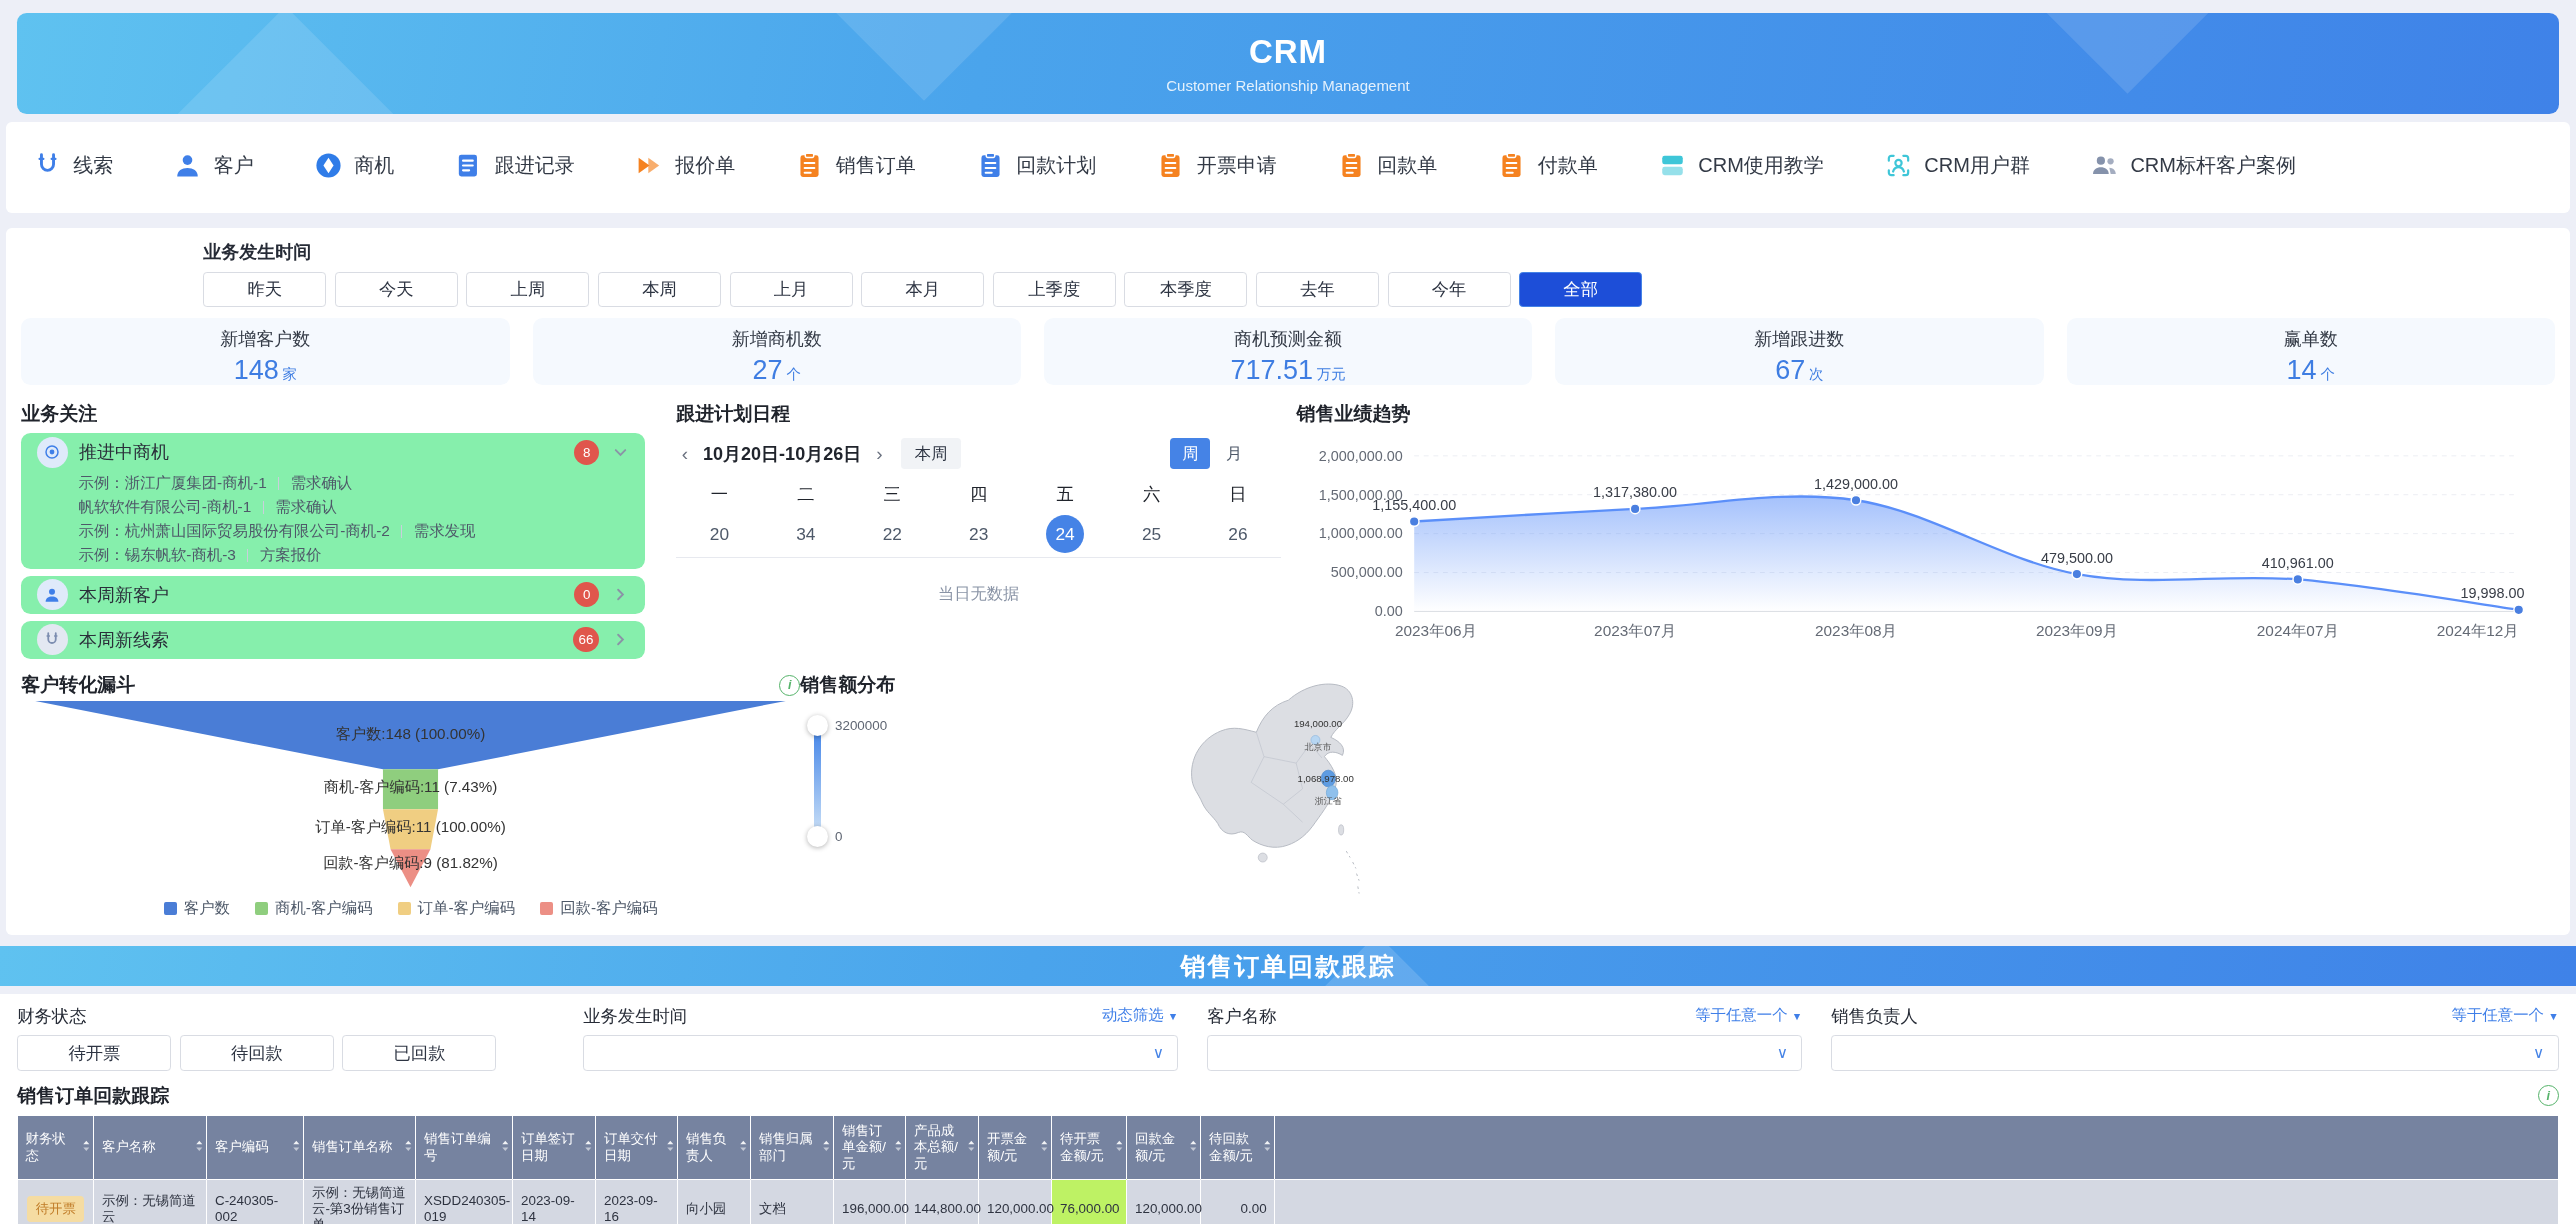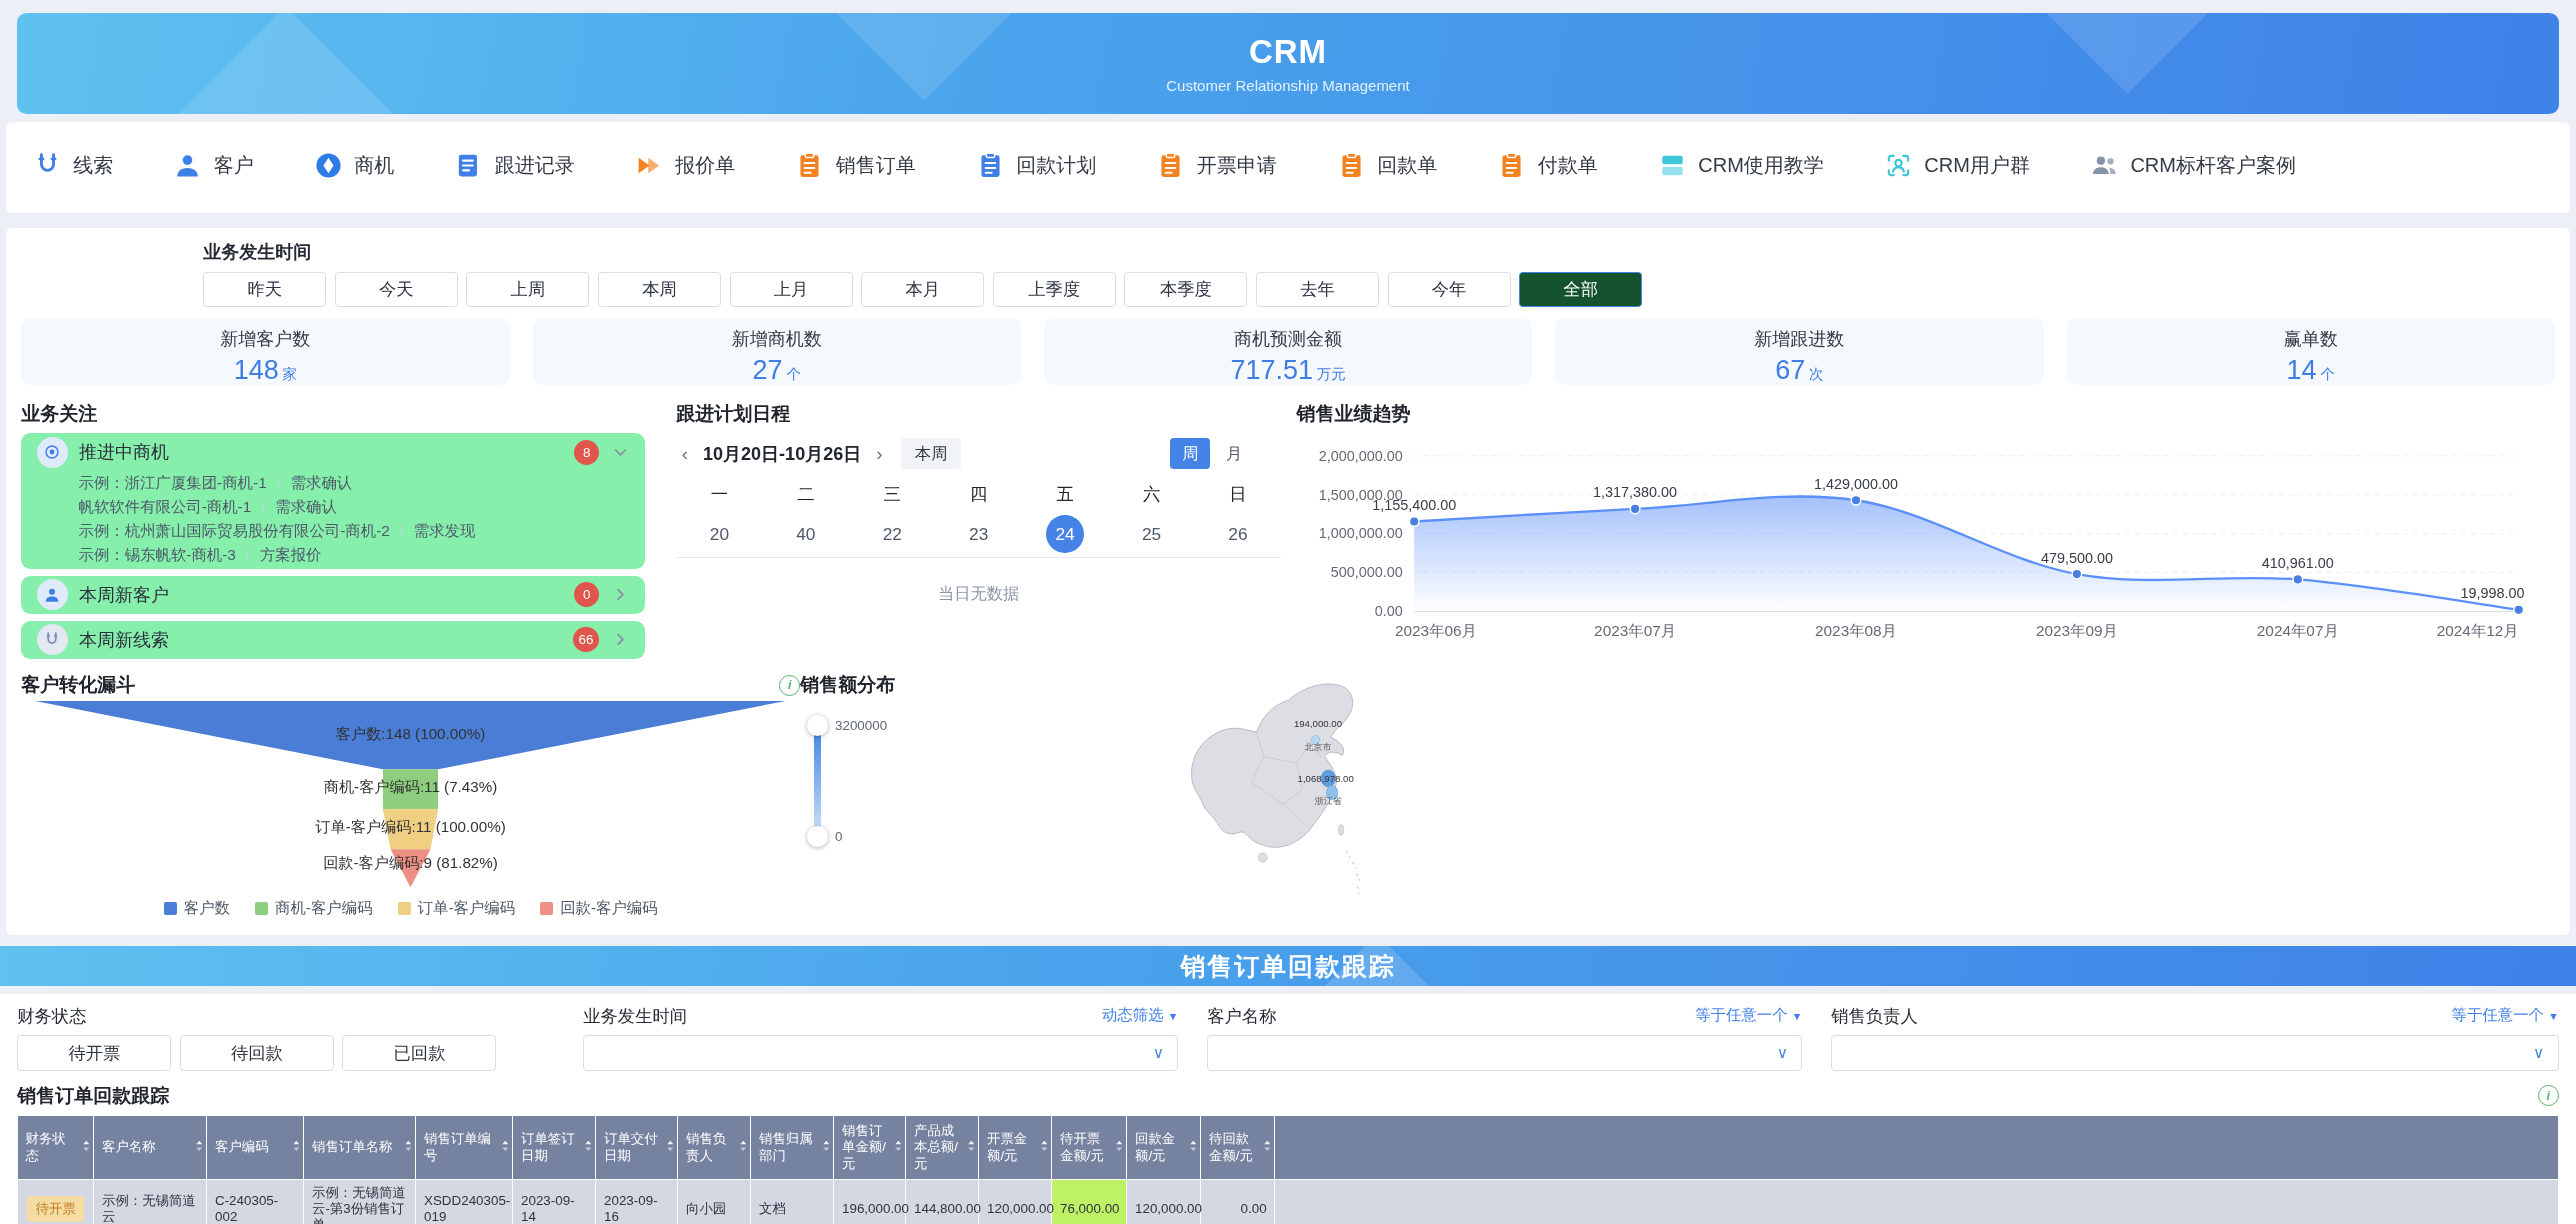--- a/index.html
+++ b/index.html
@@ -27,21 +27,21 @@
 
   
   .main-card { background:#fff; margin:15.4px 5.8px 0; padding:11.5px 15.4px 9.6px; border-radius:5.8px; }
   .filters-row { display:flex; gap:38px; }
   .fgroup { }
   .fgroup.grow { flex:1; }
   .flabel { font-size:18px; color:#262b36; font-weight:600; margin-bottom:7.7px; }
   .btnrow { display:flex; gap:8.6px; }
   .fbtn { height:35px; min-width:123px; padding:0 9.6px; background:#fff; border:1px solid #d9dce3; border-radius:3.8px;
     font-size:17.3px; color:#2e3543; display:flex; align-items:center; justify-content:center; cursor:pointer; }
-  .fbtn.sel { background:#14532d; border-color:#4583e6; color:#fff; }
+  .fbtn.sel { background:#1d4ed8; border-color:#4583e6; color:#fff; }
   .fbtn.own { min-width:144px; }
 
   .kpi-row { display:flex; gap:23px; margin-top:11.5px; }
   .kpi { flex:1; height:67px; background:#f5f9fe; border-radius:9.6px; text-align:center; padding-top:8.6px; }
   .kpi-lb { font-size:18px; color:#333a46; }
   .kpi-val { margin-top:3.8px; font-size:27px; color:#3e7de2; font-weight:500; }
   .kpi-unit { font-size:14.4px; margin-left:3.8px; font-weight:400; }
 
   .widgets-row { display:flex; margin-top:15.4px; }
   .sec-title { font-size:19px; font-weight:600; color:#20242c; }
@@ -393,21 +393,21 @@
             <div class="cal-day">二</div>
             <div class="cal-day">三</div>
             <div class="cal-day">四</div>
             <div class="cal-day">五</div>
             <div class="cal-day">六</div>
             <div class="cal-day">日</div>
             <div class="cal-date ">
               <span class="dnum">20</span>
             </div>
             <div class="cal-date ">
-              <span class="dnum">40</span>
+              <span class="dnum">34</span>
             </div>
             <div class="cal-date ">
               <span class="dnum">22</span>
             </div>
             <div class="cal-date ">
               <span class="dnum">23</span>
             </div>
             <div class="cal-date sel">
               <span class="dnum">24</span>
             </div>

